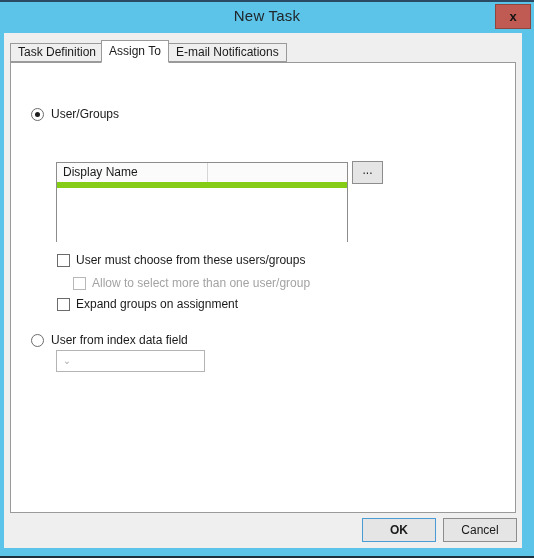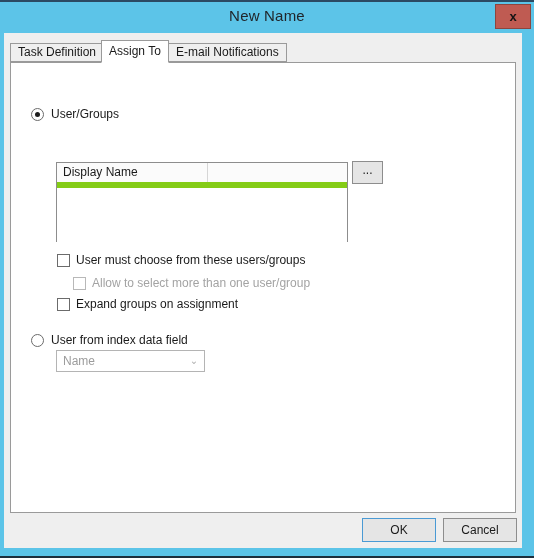--- a/index.html
+++ b/index.html
@@ -257,30 +257,30 @@
     width: 74px; height: 24px;
     background: #e5e5e5;
     border: 1px solid #8d8d8d;
     box-sizing: border-box;
     font-size: 12px;
     color: #1a1a1a;
     line-height: 22px;
     text-align: center;
     cursor: pointer;
   }
-  .btn-ok     { left: 358px; border-color: #4a9ad4; }
+  .btn-ok     { left: 358px; border-color: #4a9ad4; font-weight: bold; }
   .btn-cancel { left: 439px; }
 </style>
 </head>
 <body>
 
 <div class="window">
 
   <div class="titlebar">
-    <div class="title-text">New Name</div>
+    <div class="title-text">New Task</div>
     <div class="close-button">x</div>
   </div>
 
   <div class="dialog-body">
 
     <div class="tabstrip">
       <div class="tab tab-0">Task Definition</div>
       <div class="tab tab-1 active">Assign To</div>
       <div class="tab tab-2">E-mail Notifications</div>
     </div>
@@ -315,21 +315,20 @@
         <span class="checkbox"></span>
         <span class="check-label">Expand groups on assignment</span>
       </div>
 
       <div class="radio-row" style="left:20px; top:270px;">
         <span class="radio"></span>
         <span class="radio-label">User from index data field</span>
       </div>
 
       <div class="combo">
-        <span class="combo-value">Name</span>
         <span class="combo-arrow">⌄</span>
       </div>
 
     </div>
 
     <div class="footer-button btn-ok">OK</div>
     <div class="footer-button btn-cancel">Cancel</div>
 
   </div>
 </div>

